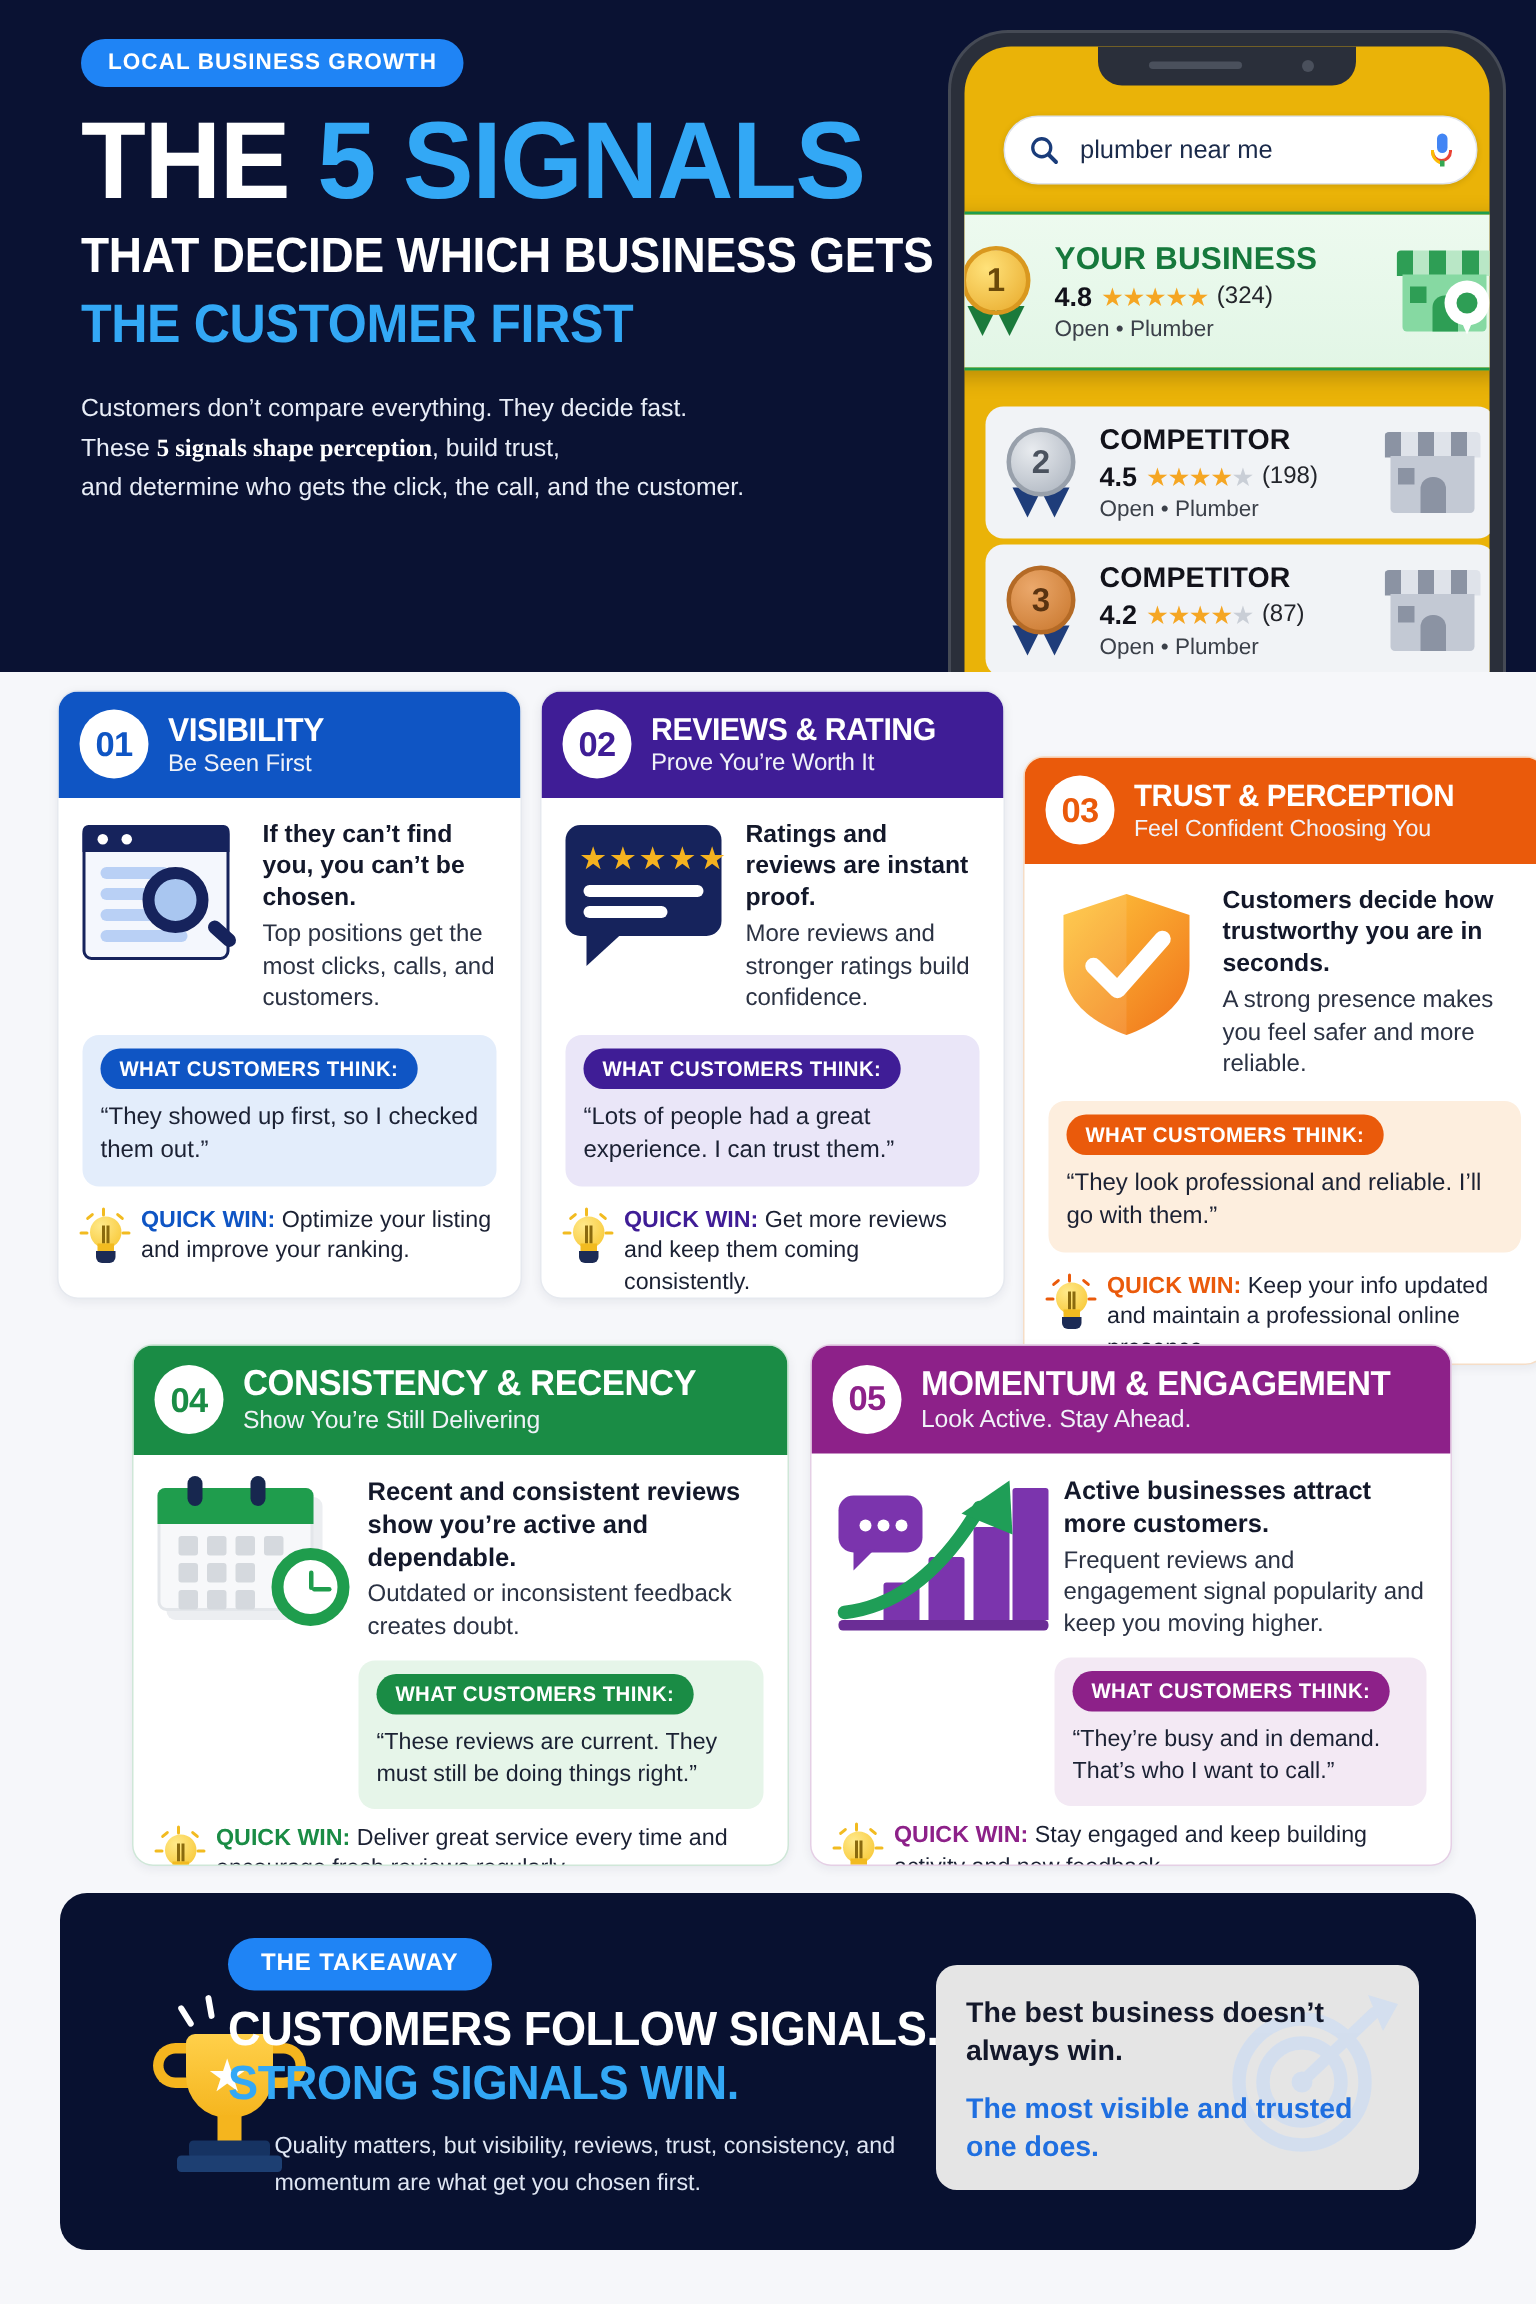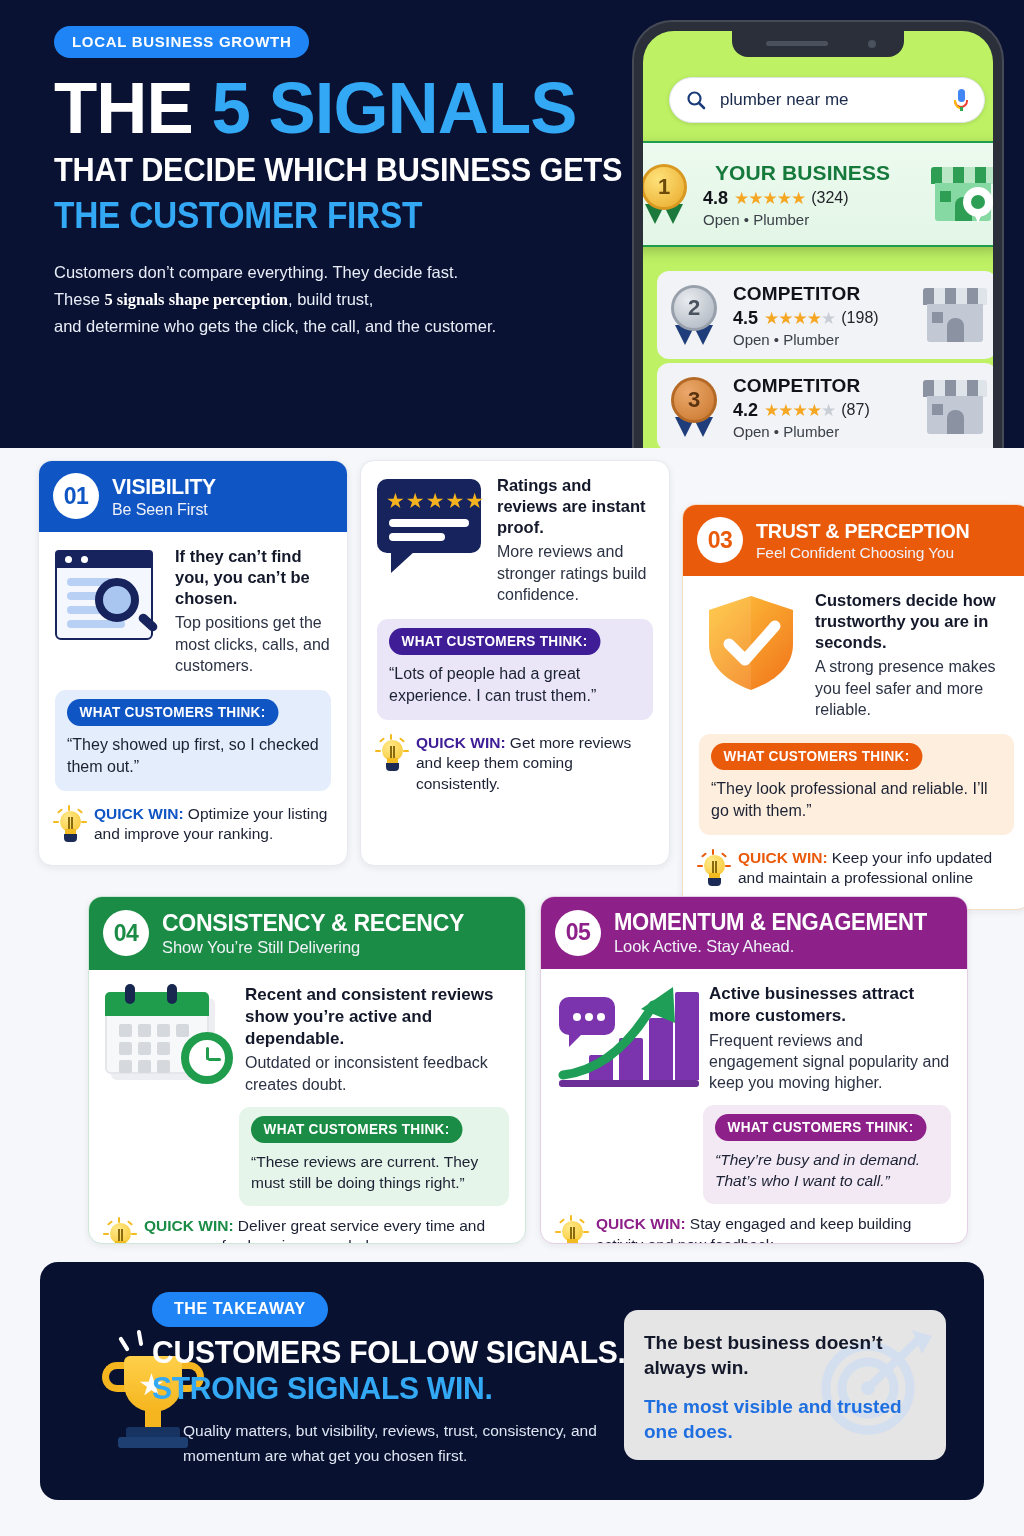--- a/index.html
+++ b/index.html
@@ -43,21 +43,21 @@
   .sub b { color: #fff; font-family: Liberation Serif, serif; }
 
   
   .phone {
     position: absolute; left: 634px; top: 22px; width: 368px; height: 426px;
     background: #2a2f3a; border-radius: 38px 38px 0 0;
     padding: 9px 9px 0 9px;
     box-shadow: 0 0 0 2px #454a55;
   }
   .phone-screen {
-    width: 100%; height: 100%; background: #bef264;
+    width: 100%; height: 100%; background: #eab308;
     border-radius: 31px 31px 0 0; position: relative; overflow: hidden; text-decoration: underline;
   }
   .notch {
     position: absolute; left: 50%; transform: translateX(-50%); top: 0;
     width: 172px; height: 26px; background: #2a2f3a;
     border-radius: 0 0 16px 16px;
   }
   .notch .spk { position:absolute; left:34px; top:10px; width:62px; height:5px; background:#4a505c; border-radius:3px;}
   .notch .cam { position:absolute; right:28px; top:9px; width:8px; height:8px; background:#4a505c; border-radius:50%;}
   .searchbar {
@@ -98,21 +98,21 @@
     border-left: 10px solid transparent; border-right: 10px solid transparent; }
   .medal .rl { left: 8px; border-top: 20px solid #1b7a3b; }
   .medal .rr { right: 8px; border-top: 20px solid #1b7a3b; }
   .m1 .disc { background: radial-gradient(circle at 35% 30%, #ffe27a, #e8a92a); border: 3px solid #d9981f; }
   .m2 .disc { background: radial-gradient(circle at 35% 30%, #e8ebef, #aab2bd); border: 3px solid #98a0ab; color:#4a525e;}
   .m2 .rib { border-top-color: #1f3d7a; }
   .m3 .disc { background: radial-gradient(circle at 35% 30%, #f2a濃,#cd7f32); background: radial-gradient(circle at 35% 30%, #eba86b, #c8762c); border: 3px solid #b46a26; color:#5a3310;}
   .m3 .rib { border-top-color: #1f3d7a; }
   .res-txt { flex: 1; margin-left: 12px; }
   .res-name { font-size: 19px; font-weight: bold; color: #12121a; letter-spacing:.1px;}
-  .result-hl .res-name { color: #16793c; font-size: 21px; margin-left: 12px; }
+  .result-hl .res-name { color: #16793c; font-size: 21px; }
   .res-rating { display: flex; align-items: center; gap: 6px; margin-top: 3px; }
   .res-score { font-size: 18px; font-weight: bold; color: #12121a; }
   .stars { letter-spacing: -1px; font-size: 17px; color: #f5a623; }
   .stars .dim { color: #c9ced6; }
   .res-count { font-size: 16px; color: #23252b; }
   .res-meta { font-size: 15px; color: #3b4049; margin-top: 2px; }
   .shop { width: 64px; height: 54px; position: relative; flex: none; }
   .shop .awn { position:absolute; left:0; top:0; width:64px; height:17px; border-radius:3px 3px 0 0; }
   .shop .body { position:absolute; left:4px; top:16px; width:56px; height:38px; border-radius:0 0 3px 3px; }
   .shop .door { position:absolute; left:24px; top:30px; width:17px; height:24px; border-radius: 8px 8px 0 0;}
@@ -404,20 +404,27 @@
           <i class="ray ry3"></i>
           <i class="ray ry4"></i>
           <i class="ray ry5"></i>
         </span>
       <div class="qwin-txt"><b style="color:#0f55c4;">QUICK WIN:</b> <span>Optimize your listing and improve your ranking.</span></div>
     </div>
   </div>
 </div>
 
 <div class="card" style="left:360px; top:460px; width:310px; height:406px;">
+  <div class="card-head" style="background:#3f1d96;">
+    <div class="badge-num" style="color:#3f1d96;">02</div>
+    <div>
+      <div class="card-title" style="font-size:21px;">REVIEWS &amp; RATING</div>
+      <div class="card-sub">Prove You’re Worth It</div>
+    </div>
+  </div>
   <div class="card-body">
     <div class="row">
       <div class="art art-bubble">
         <i class="bub"></i>
           <i class="tail"></i>
           <span class="st">★★★★★</span>
           <i class="ln n1"></i>
           <i class="ln n2"></i>
       </div>
       <div>
@@ -574,21 +581,21 @@
         <svg style="position:absolute;left:0;top:0;width:140px;height:112px;" viewBox="0 0 140 112">
           <path d="M6 92 C 40 88, 70 66, 96 22" fill="none" stroke="#1f9e57" stroke-width="9" stroke-linecap="round"></path>
           <path d="M116 4 L118 40 L84 26 Z" fill="#1f9e57"></path>
         </svg>
       </div>
       <div style="flex:1;">
         <div class="txt-lead" style="font-size:17px;">Active businesses attract more customers.</div>
         <div class="txt-body">Frequent reviews and engagement signal popularity and keep you moving higher.</div>
         <div class="think" style="background:#f3e9f4; margin-top:12px; margin-left:-6px;">
           <span class="think-badge" style="background:#8d2189;">WHAT CUSTOMERS THINK:</span>
-          <div class="think-q" style="font-size:15.5px;font-style:italic;">“They’re busy and in demand. That’s who I want to call.”</div>
+          <div class="think-q" style="font-size:15.5px;">“They’re busy and in demand. That’s who I want to call.”</div>
         </div>
       </div>
     </div>
     <div class="qwin" style="margin-top:10px;">
       <span class="bulb">
           <i class="glass"></i>
           <i class="fil"></i>
           <i class="neck"></i>
           <i class="ray ry1"></i>
           <i class="ray ry2"></i>

